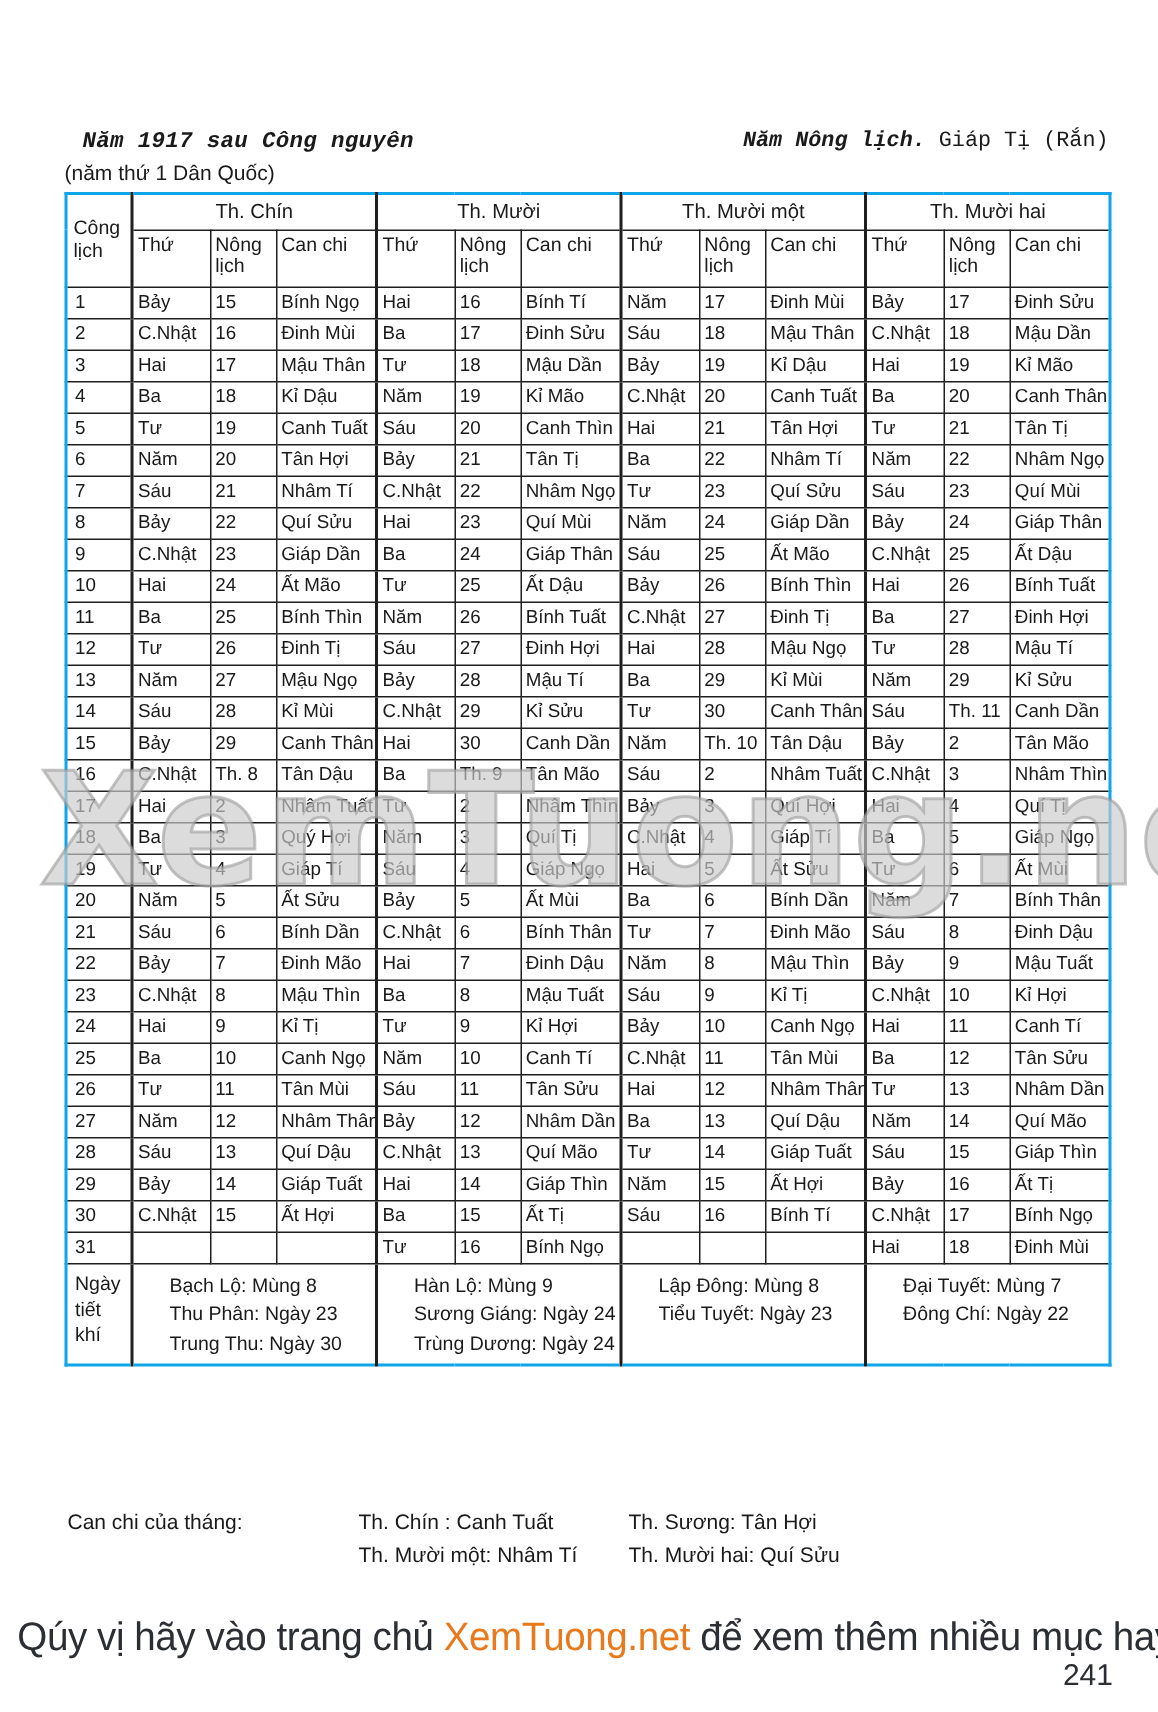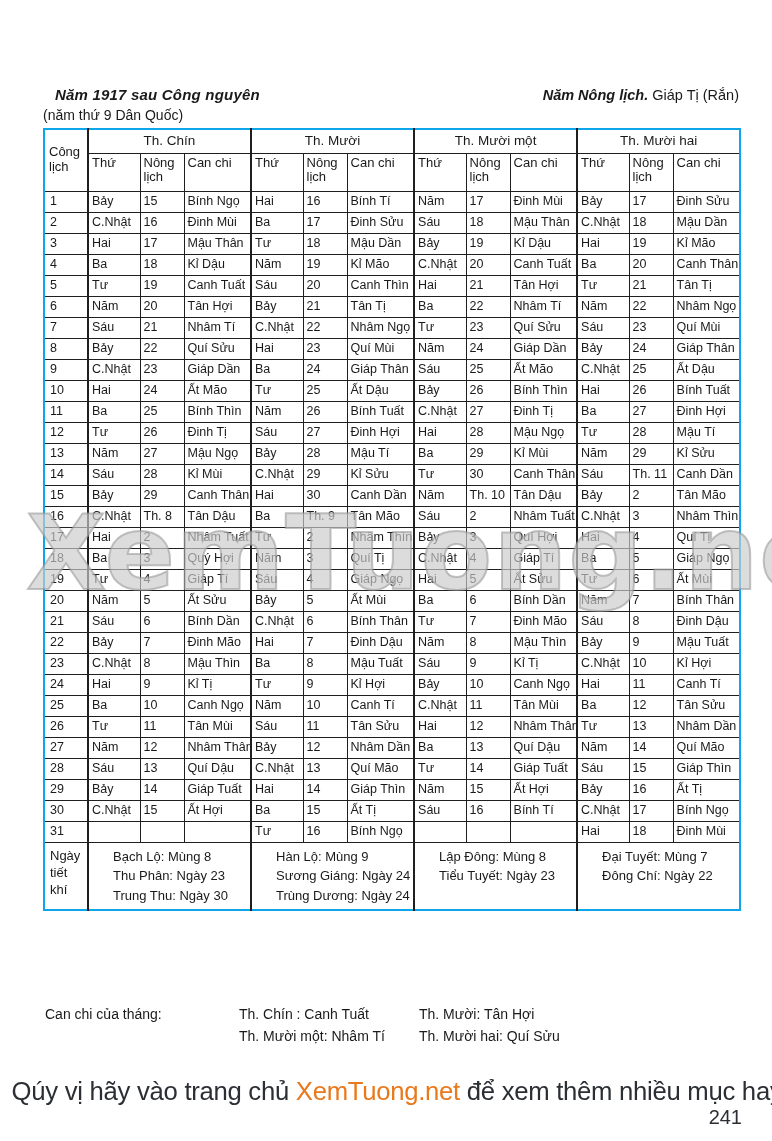--- a/index.html
+++ b/index.html
@@ -5,21 +5,21 @@
   * { box-sizing: border-box; }
   html,body { margin:0; padding:0; }
   body {
     width:772px; height:1141px; background:#ffffff; position:relative;
     font-family:"Liberation Sans", sans-serif; color:#1a1a1a; overflow:hidden;
   }
   .sheet { position:absolute; inset:0; }
 
   
   .page-header { position:absolute; left:43px; top:86px; width:696px; }
-  .page-header-row { display:flex; justify-content:space-between; align-items:center; }
+  .page-header-row { display:flex; justify-content:space-between; align-items:flex-start;font-family:Liberation Mono, monospace; }
   .title-left { font-weight:bold; font-style:italic; font-size:15px; padding-left:12px; letter-spacing:0.2px; }
   .title-right { font-size:14.5px; white-space:nowrap; }
   .title-right .lbl { font-weight:bold; font-style:italic; }
   .subtitle { font-size:14px; margin-top:4px; }
 
   
   table.calendar {
     position:absolute; left:43px; top:128px; width:696px;
     border-collapse:collapse; table-layout:fixed; font-size:12.5px;
     border:2px solid #0ea5e9;
@@ -68,21 +68,21 @@
 </head>
 <body>
 
 <div class="sheet">
 
   <div class="page-header">
     <div class="page-header-row">
       <span class="title-left">Năm 1917 sau Công nguyên</span>
       <span class="title-right"><span class="lbl">Năm Nông lịch.</span><span> Giáp Tị (Rắn)</span></span>
     </div>
-    <div class="subtitle">(năm thứ  9 Dân Quốc)</div>
+    <div class="subtitle">(năm thứ  1 Dân Quốc)</div>
   </div>
 
   <table class="calendar">
     <colgroup>
       <col style="width:44px">
       <col style="width:52px">
         <col style="width:44px">
         <col style="width:67px">
       <col style="width:52px">
         <col style="width:44px">
@@ -608,21 +608,21 @@
         </tr>
     </tfoot>
   </table>
 
   <div class="watermark">XemTuong.net</div>
 
   <div class="canchi-block">
     <div class="canchi-row">
       <span class="canchi-label">Can chi của tháng:</span>
       <span class="canchi-col1">Th. Chín : Canh Tuất</span>
-      <span class="canchi-col2">Th. Mười: Tân Hợi</span>
+      <span class="canchi-col2">Th. Sương: Tân Hợi</span>
     </div>
     <div class="canchi-row">
       <span class="canchi-label"></span>
       <span class="canchi-col1">Th. Mười một: Nhâm Tí</span>
       <span class="canchi-col2">Th. Mười hai: Quí Sửu</span>
     </div>
   </div>
 
   <div class="footer"><span>Qúy vị hãy vào trang chủ </span><span class="footer-link">XemTuong.net</span><span> để xem thêm nhiều mục hay khác</span></div>
 

